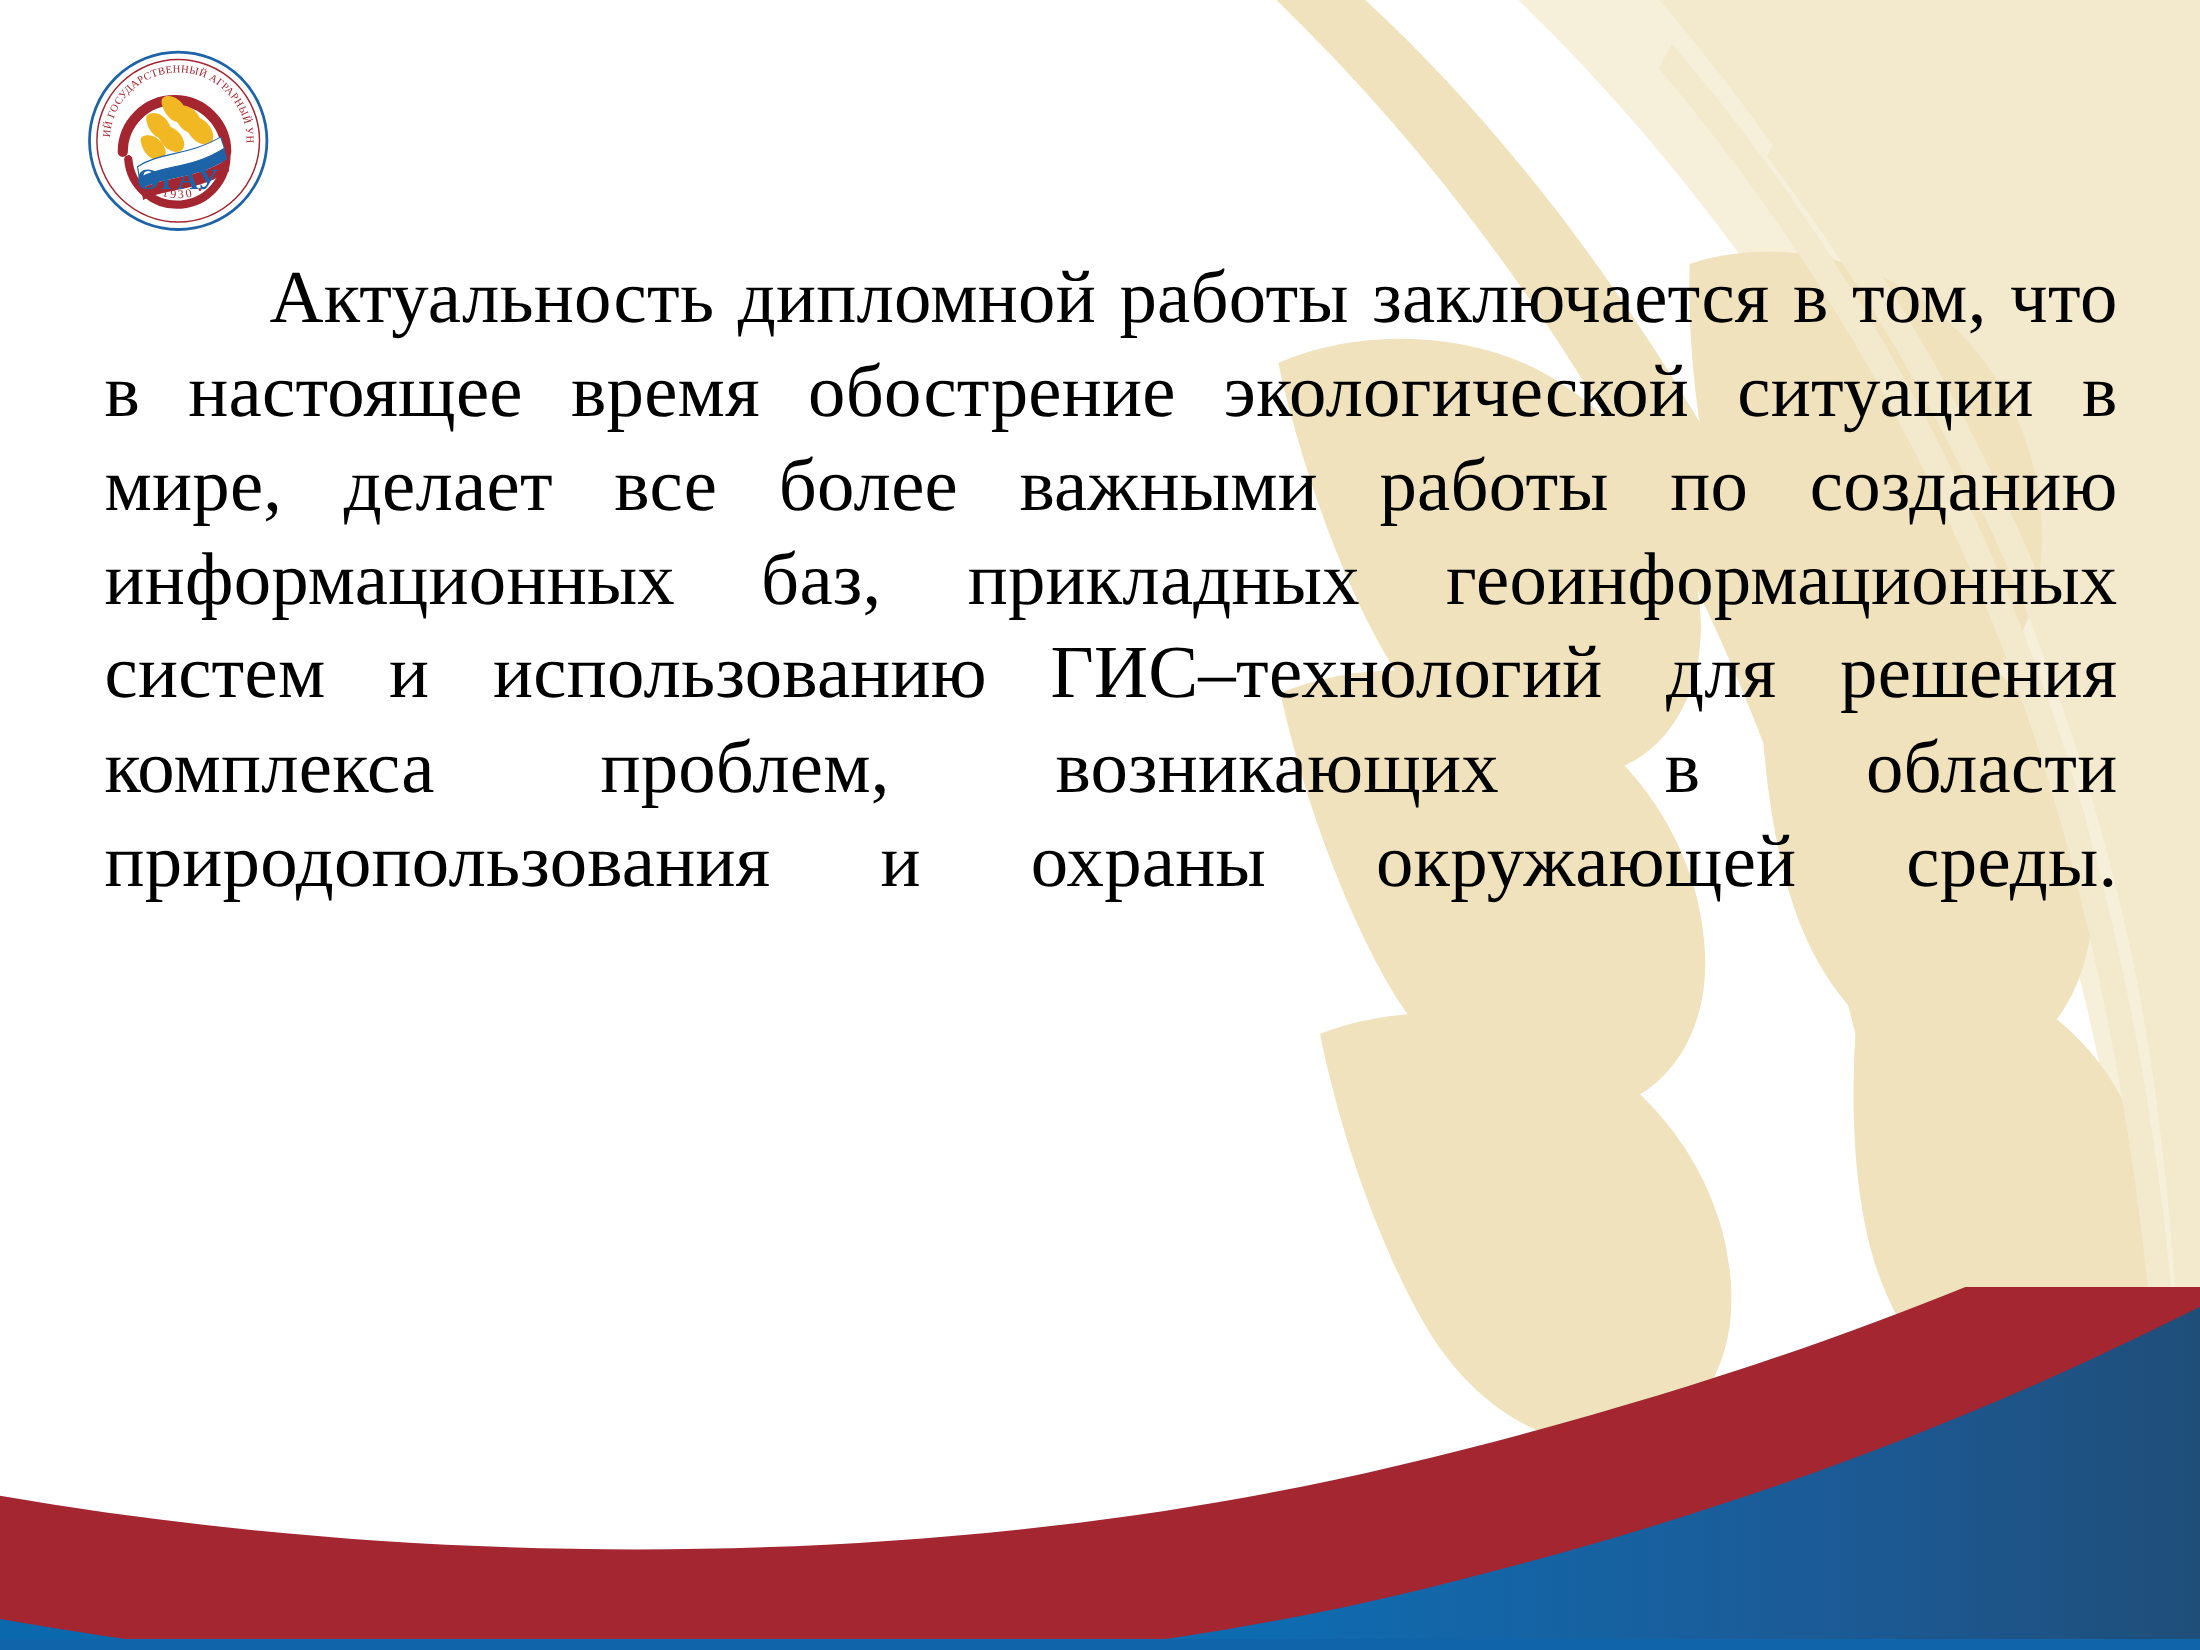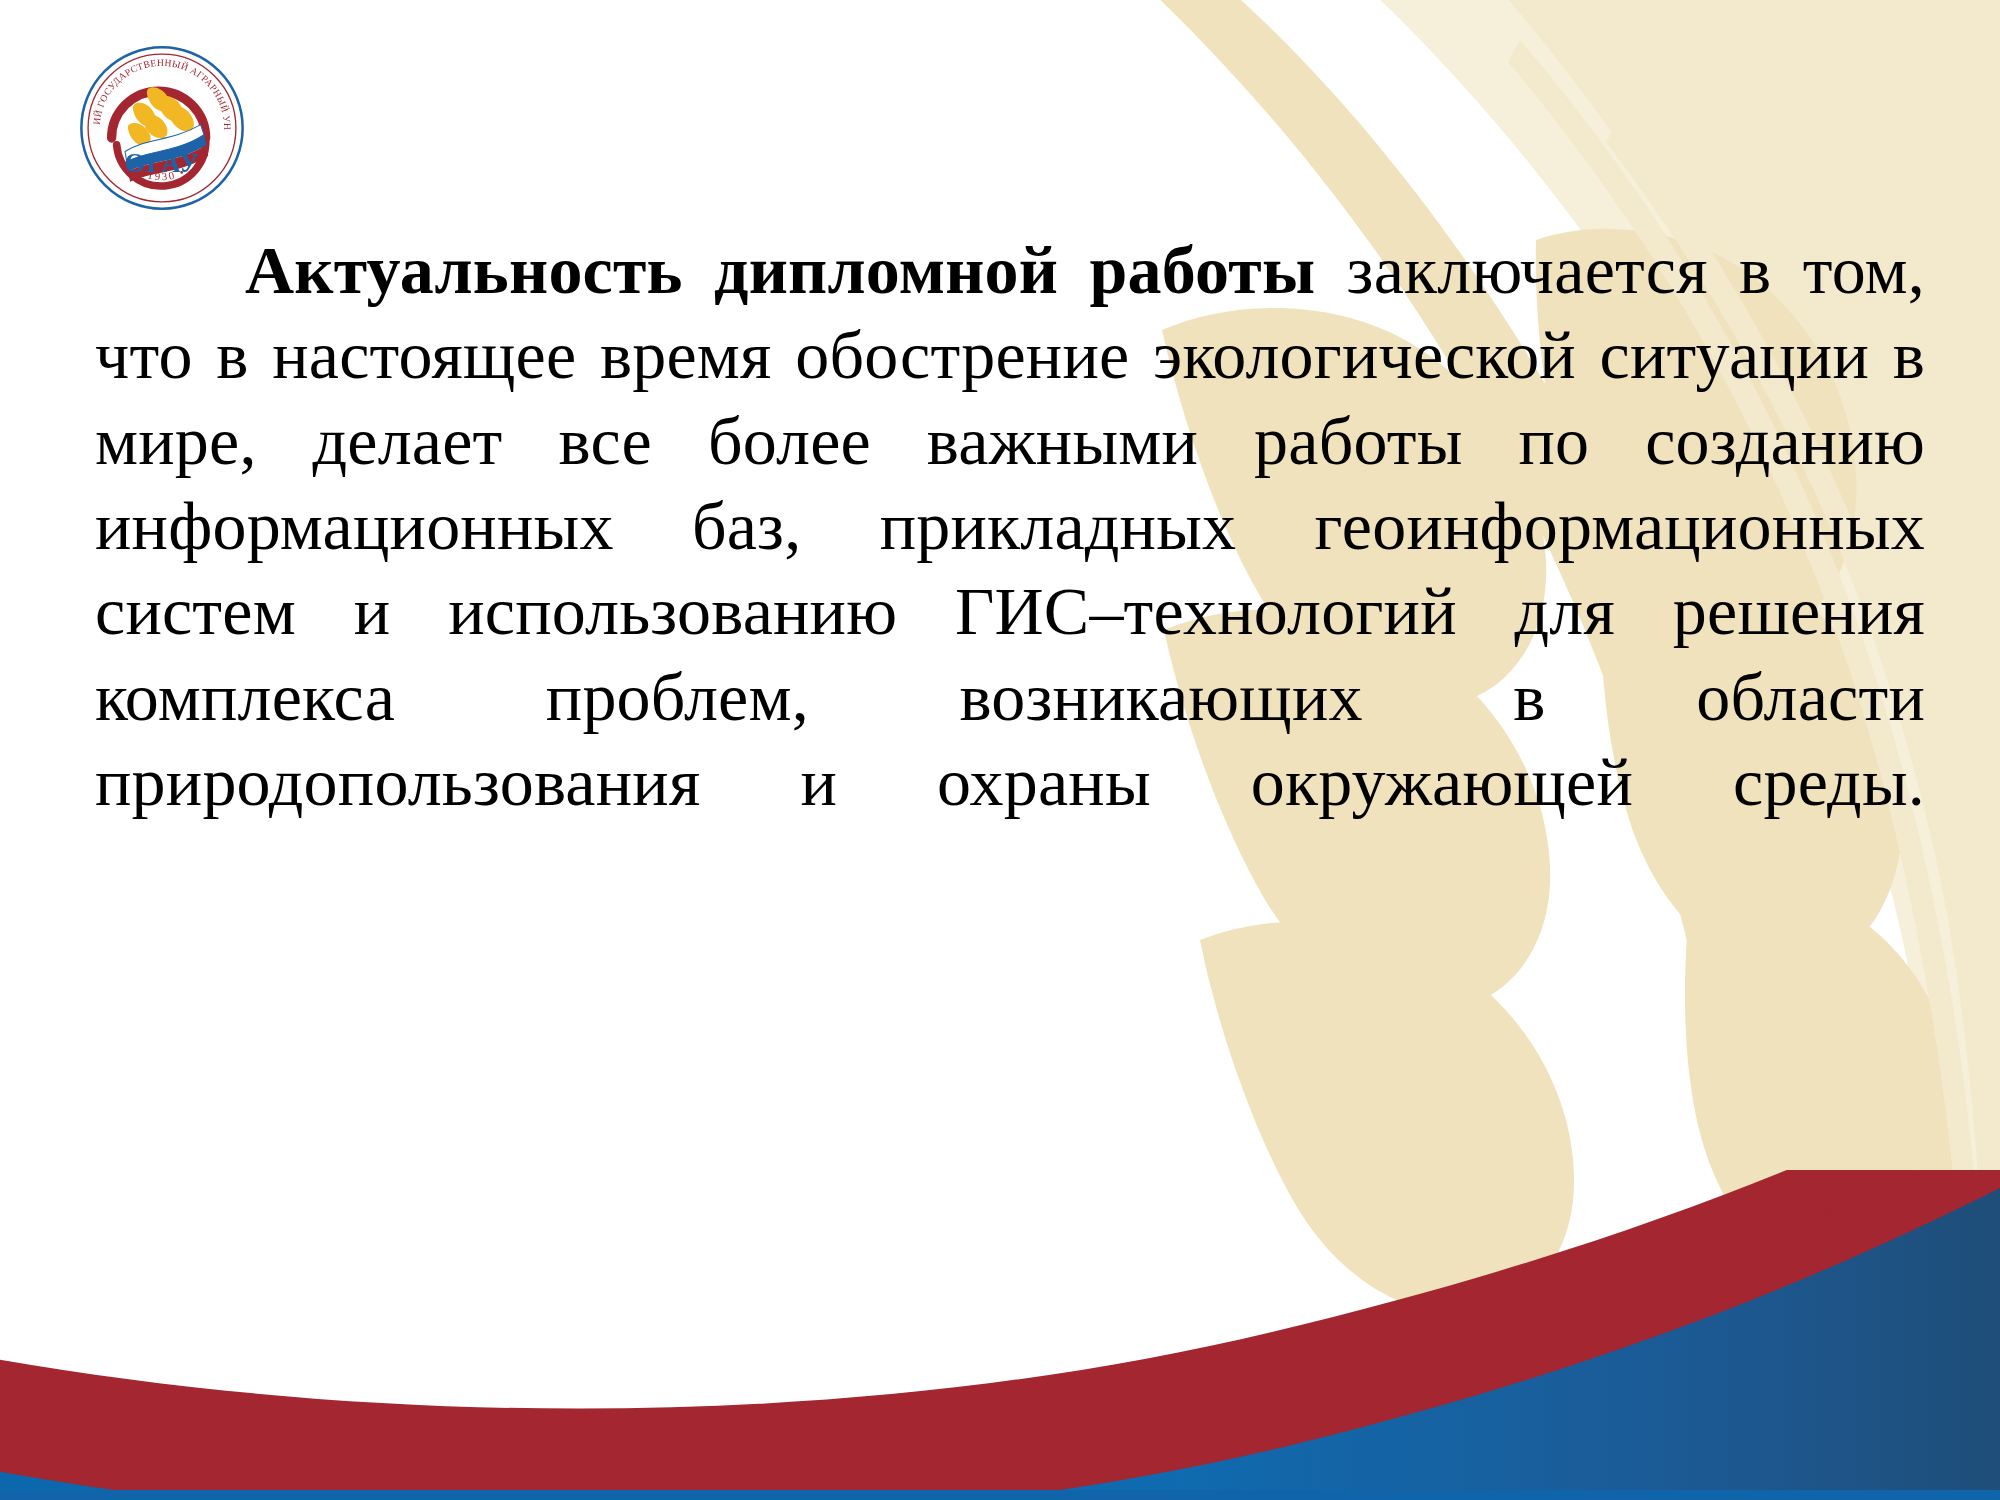--- a/index.html
+++ b/index.html
@@ -62,21 +62,21 @@
     text-justify: inter-word;
     text-indent: 150px;
     font-size: 68px;
     line-height: 1.255;
     color: #000000;
     letter-spacing: 0.2px;
     position: relative;
     z-index: 3;
   }
   #paragraph-actuality .lead {
-    font-weight: bold;
+    font-weight: normal;
   }
   
   #paragraph-actuality::after {
     content: "";
     display: inline-block;
     width: 100%;
   }
 </style>
 </head>
 <body>

